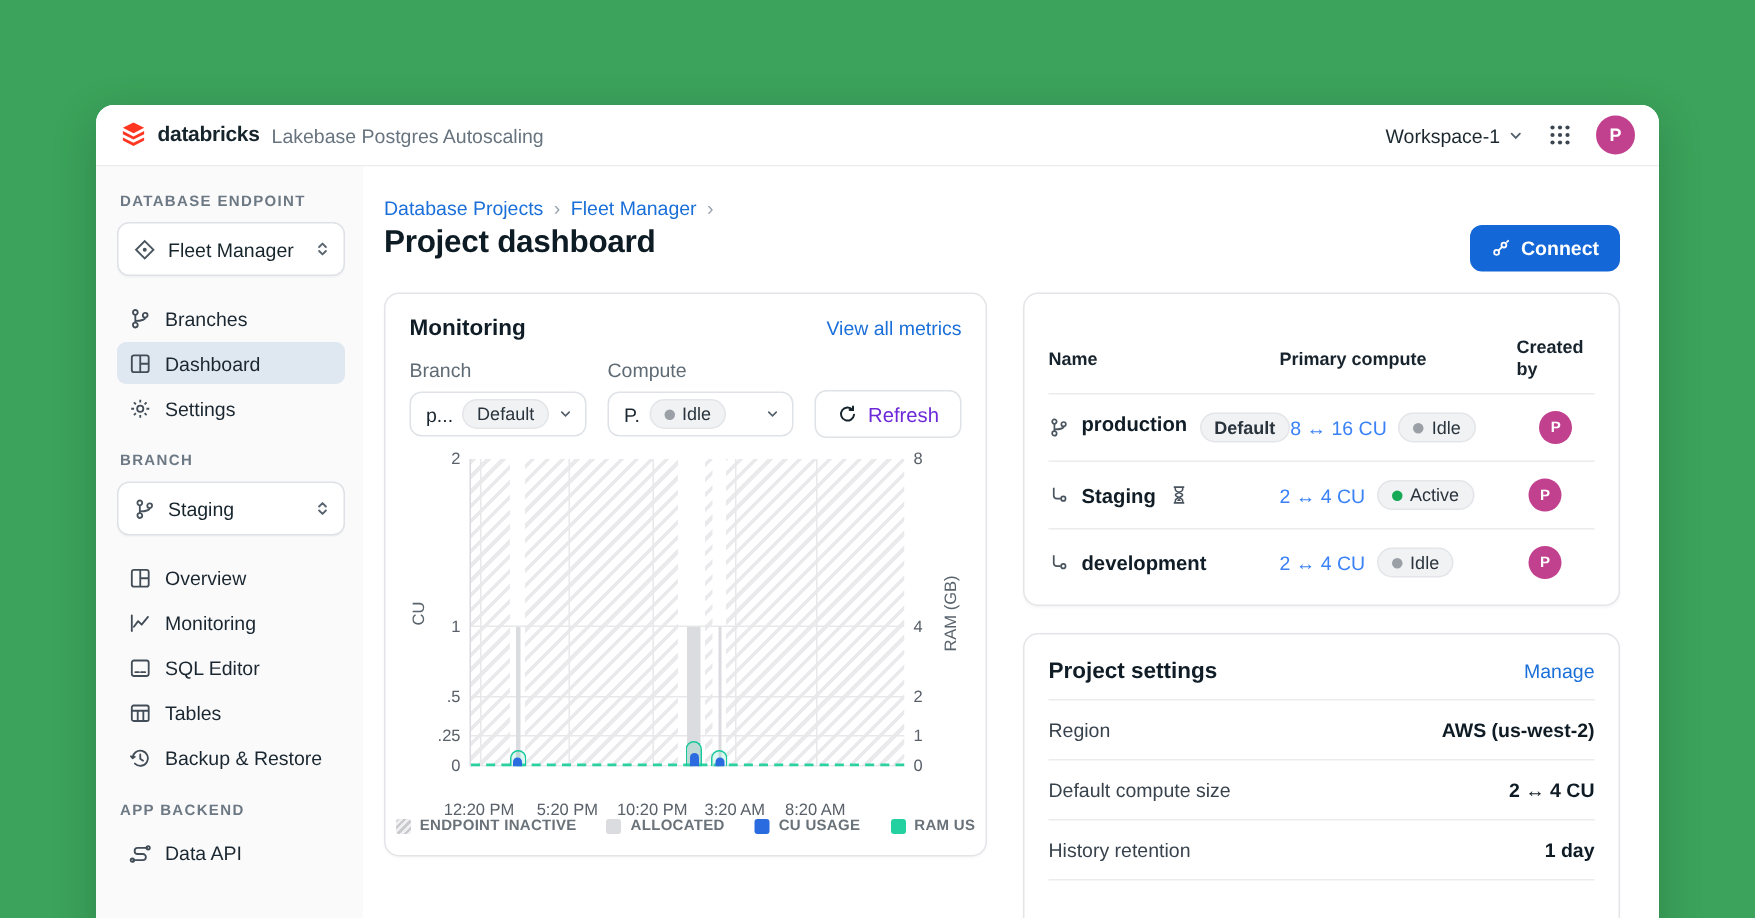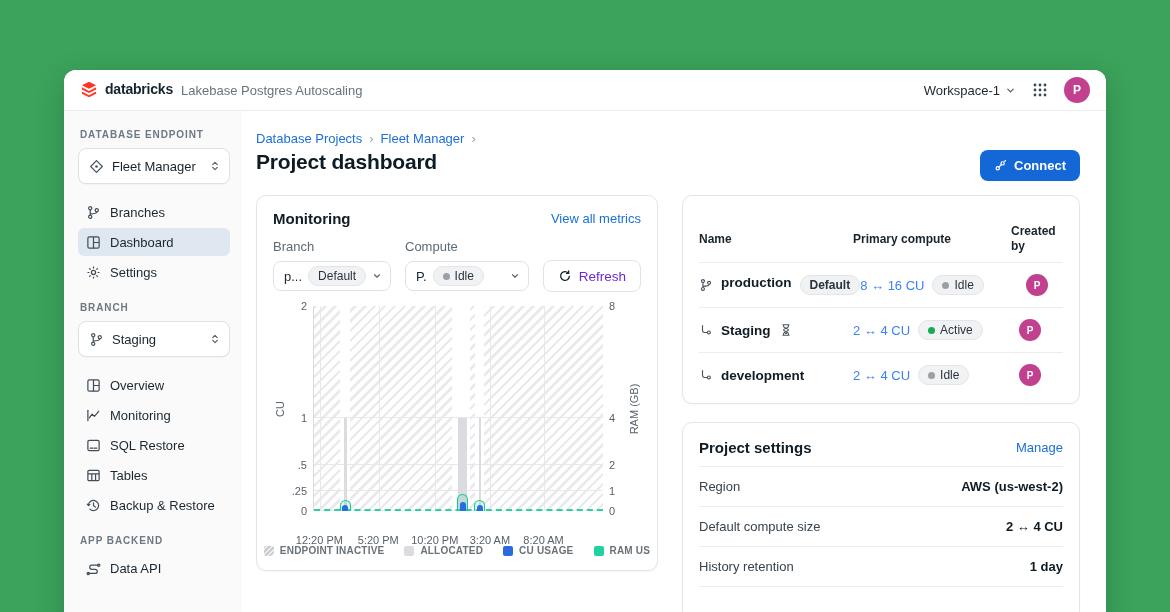--- a/index.html
+++ b/index.html
@@ -230,21 +230,21 @@
           </span>
           <span>Monitoring</span>
         </div>
         <div class="nav-item">
           <span class="icon">
             <svg width="15" height="15" viewBox="0 0 16 16" fill="none" stroke="currentColor" stroke-width="1.3" stroke-linecap="round">
                 <rect x="2" y="2.5" width="12" height="11" rx="1.6"></rect>
                 <path d="M4.5 10.8h2.5M8.5 10.8h3"></path>
               </svg>
           </span>
-          <span>SQL Restore</span>
+          <span>SQL Editor</span>
         </div>
         <div class="nav-item">
           <span class="icon">
             <svg width="15" height="15" viewBox="0 0 16 16" fill="none" stroke="currentColor" stroke-width="1.3">
                 <rect x="2" y="2.5" width="12" height="11" rx="1.3"></rect>
                 <path d="M2 6.2h12M6.2 6.2v7.3M10.2 6.2v7.3"></path>
               </svg>
           </span>
           <span>Tables</span>
         </div>

